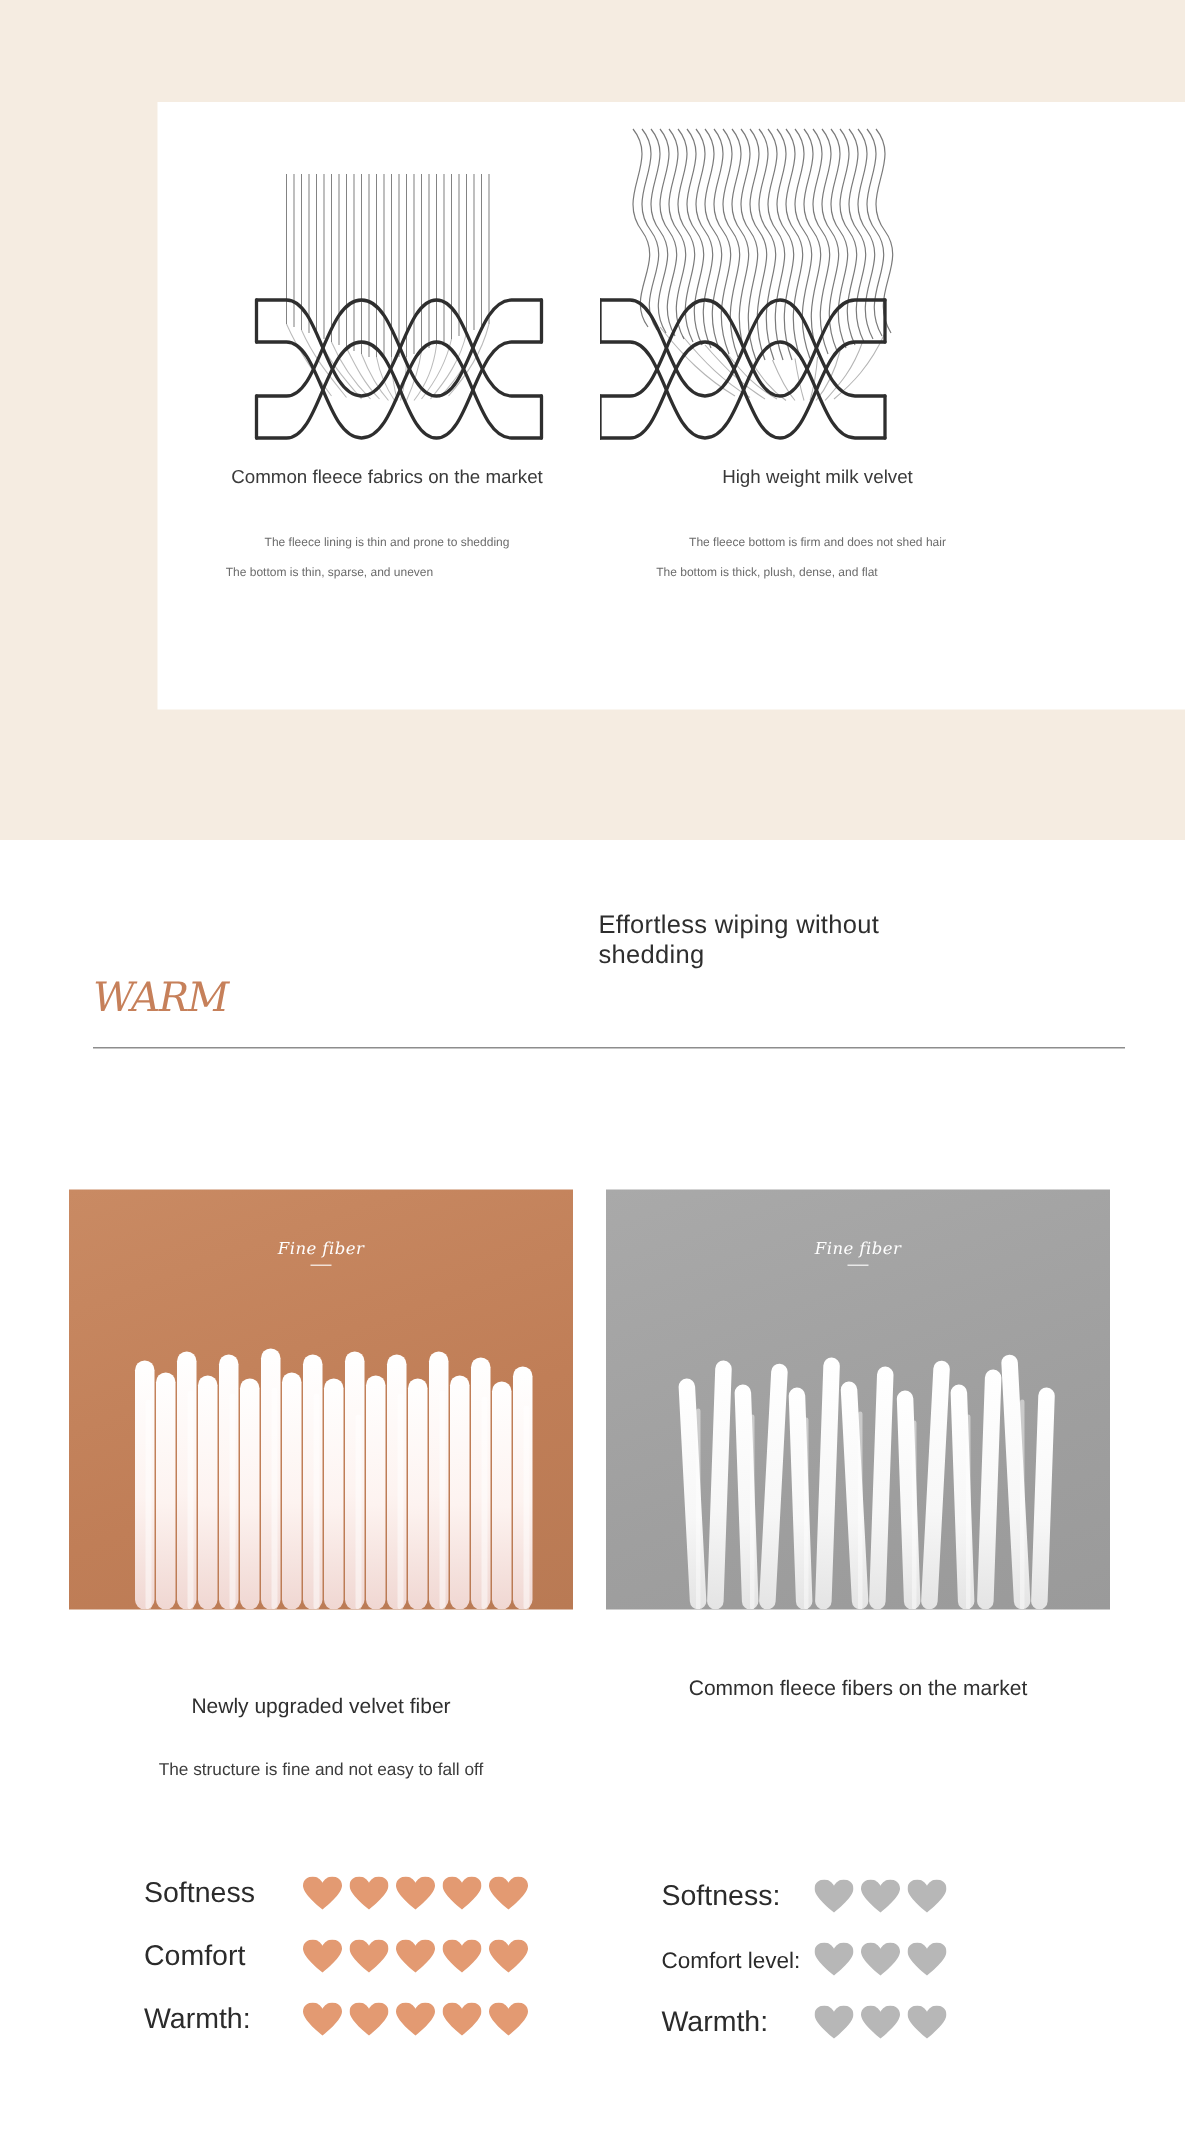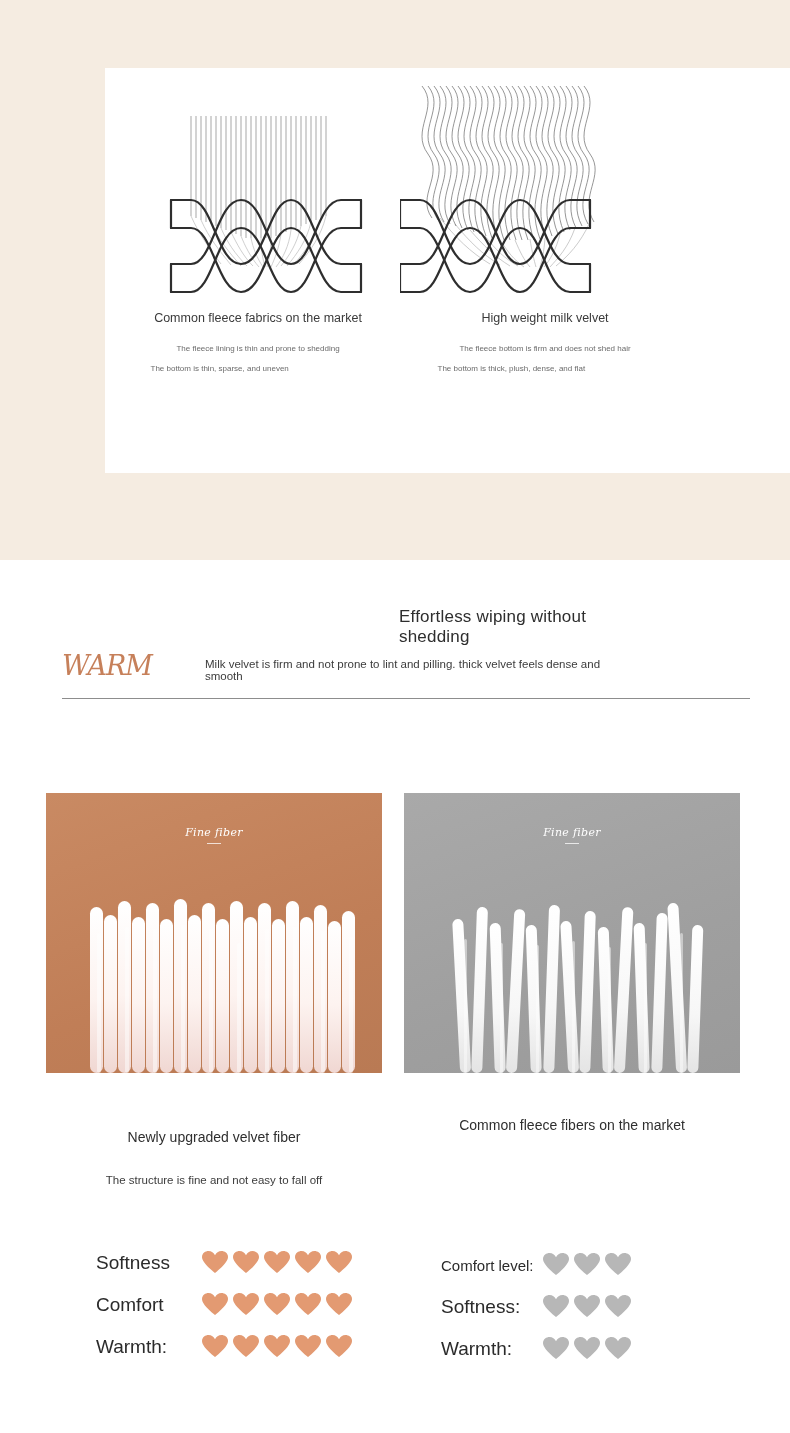--- a/index.html
+++ b/index.html
@@ -50,21 +50,21 @@
     line-height: 1.35;
     width: 220px;
     margin: 12px auto 0 auto;
   }
   .fabric-sub {
     text-align: center;
     font-size: 8px;
     color: #6b6b6b;
     line-height: 1.4;
     width: 200px;
-    margin: 16px auto 0 auto;
+    margin: 29px auto 0 auto;
   }
   .fabric-sub2 {
     text-align: left;
     font-size: 8px;
     color: #6b6b6b;
     line-height: 1.4;
     width: 215px;
     margin: 9px auto 0 auto;
   }
 
@@ -324,21 +324,20 @@
       <div class="fabric-sub2">The bottom is thick, plush, dense, and flat</div>
     </div>
 
   </div>
 </div>
 
 <div class="mid-section">
 
   <div class="headline">Effortless wiping without shedding</div>
   <div class="warm-script">WARM</div>
-  <div class="sub-line">Milk velvet is firm and not prone to lint and pilling. thick velvet feels dense and smooth</div>
   <div class="divider"></div>
 
   <div class="panel left">
     <div class="panel-label">
       <span>Fine fiber</span>
       <span class="dash"></span>
     </div>
     <svg class="fiber-svg" width="336" height="200" viewBox="0 0 336 200">
       <defs>
         <linearGradient id="gl" x1="0" y1="0" x2="0" y2="1">
@@ -516,41 +515,41 @@
             <svg width="26" height="24" viewBox="0 0 26 24">
               <path d="M13 22 C 3 14, 0 9, 0 6 C 0 2, 3.5 0, 6.5 0 C 9.5 0, 11.8 2, 13 4.2 C 14.2 2, 16.5 0, 19.5 0 C 22.5 0, 26 2, 26 6 C 26 9, 23 14, 13 22 Z" fill="#e39a72"></path>
             </svg>
           </span>
       </div>
     </div>
   </div>
 
   <div class="ratings right">
     <div class="rating-row">
+      <div class="rating-label-r big">Softness:</div>
+      <div class="hearts">
+        <span class="heart">
+            <svg width="26" height="24" viewBox="0 0 26 24">
+              <path d="M13 22 C 3 14, 0 9, 0 6 C 0 2, 3.5 0, 6.5 0 C 9.5 0, 11.8 2, 13 4.2 C 14.2 2, 16.5 0, 19.5 0 C 22.5 0, 26 2, 26 6 C 26 9, 23 14, 13 22 Z" fill="#b7b7b7"></path>
+            </svg>
+          </span>
+        <span class="heart">
+            <svg width="26" height="24" viewBox="0 0 26 24">
+              <path d="M13 22 C 3 14, 0 9, 0 6 C 0 2, 3.5 0, 6.5 0 C 9.5 0, 11.8 2, 13 4.2 C 14.2 2, 16.5 0, 19.5 0 C 22.5 0, 26 2, 26 6 C 26 9, 23 14, 13 22 Z" fill="#b7b7b7"></path>
+            </svg>
+          </span>
+        <span class="heart">
+            <svg width="26" height="24" viewBox="0 0 26 24">
+              <path d="M13 22 C 3 14, 0 9, 0 6 C 0 2, 3.5 0, 6.5 0 C 9.5 0, 11.8 2, 13 4.2 C 14.2 2, 16.5 0, 19.5 0 C 22.5 0, 26 2, 26 6 C 26 9, 23 14, 13 22 Z" fill="#b7b7b7"></path>
+            </svg>
+          </span>
+      </div>
+    </div>
+    <div class="rating-row">
       <div class="rating-label-r">Comfort level:</div>
-      <div class="hearts">
-        <span class="heart">
-            <svg width="26" height="24" viewBox="0 0 26 24">
-              <path d="M13 22 C 3 14, 0 9, 0 6 C 0 2, 3.5 0, 6.5 0 C 9.5 0, 11.8 2, 13 4.2 C 14.2 2, 16.5 0, 19.5 0 C 22.5 0, 26 2, 26 6 C 26 9, 23 14, 13 22 Z" fill="#b7b7b7"></path>
-            </svg>
-          </span>
-        <span class="heart">
-            <svg width="26" height="24" viewBox="0 0 26 24">
-              <path d="M13 22 C 3 14, 0 9, 0 6 C 0 2, 3.5 0, 6.5 0 C 9.5 0, 11.8 2, 13 4.2 C 14.2 2, 16.5 0, 19.5 0 C 22.5 0, 26 2, 26 6 C 26 9, 23 14, 13 22 Z" fill="#b7b7b7"></path>
-            </svg>
-          </span>
-        <span class="heart">
-            <svg width="26" height="24" viewBox="0 0 26 24">
-              <path d="M13 22 C 3 14, 0 9, 0 6 C 0 2, 3.5 0, 6.5 0 C 9.5 0, 11.8 2, 13 4.2 C 14.2 2, 16.5 0, 19.5 0 C 22.5 0, 26 2, 26 6 C 26 9, 23 14, 13 22 Z" fill="#b7b7b7"></path>
-            </svg>
-          </span>
-      </div>
-    </div>
-    <div class="rating-row">
-      <div class="rating-label-r big">Softness:</div>
       <div class="hearts">
         <span class="heart">
             <svg width="26" height="24" viewBox="0 0 26 24">
               <path d="M13 22 C 3 14, 0 9, 0 6 C 0 2, 3.5 0, 6.5 0 C 9.5 0, 11.8 2, 13 4.2 C 14.2 2, 16.5 0, 19.5 0 C 22.5 0, 26 2, 26 6 C 26 9, 23 14, 13 22 Z" fill="#b7b7b7"></path>
             </svg>
           </span>
         <span class="heart">
             <svg width="26" height="24" viewBox="0 0 26 24">
               <path d="M13 22 C 3 14, 0 9, 0 6 C 0 2, 3.5 0, 6.5 0 C 9.5 0, 11.8 2, 13 4.2 C 14.2 2, 16.5 0, 19.5 0 C 22.5 0, 26 2, 26 6 C 26 9, 23 14, 13 22 Z" fill="#b7b7b7"></path>
             </svg>

